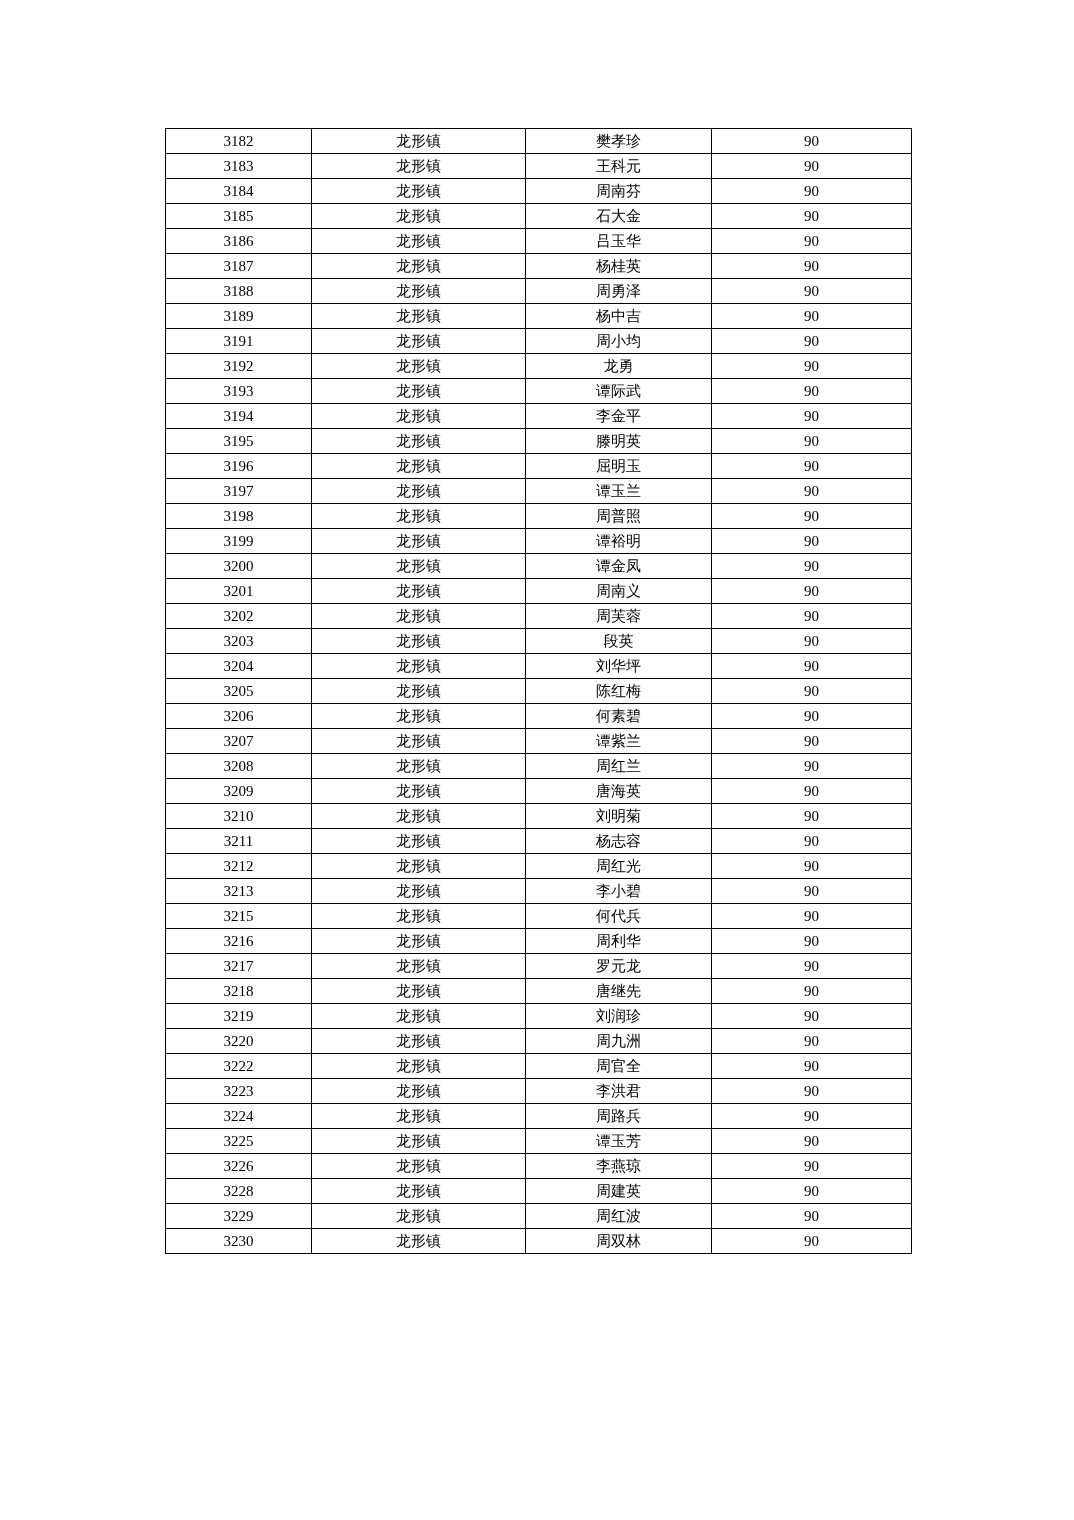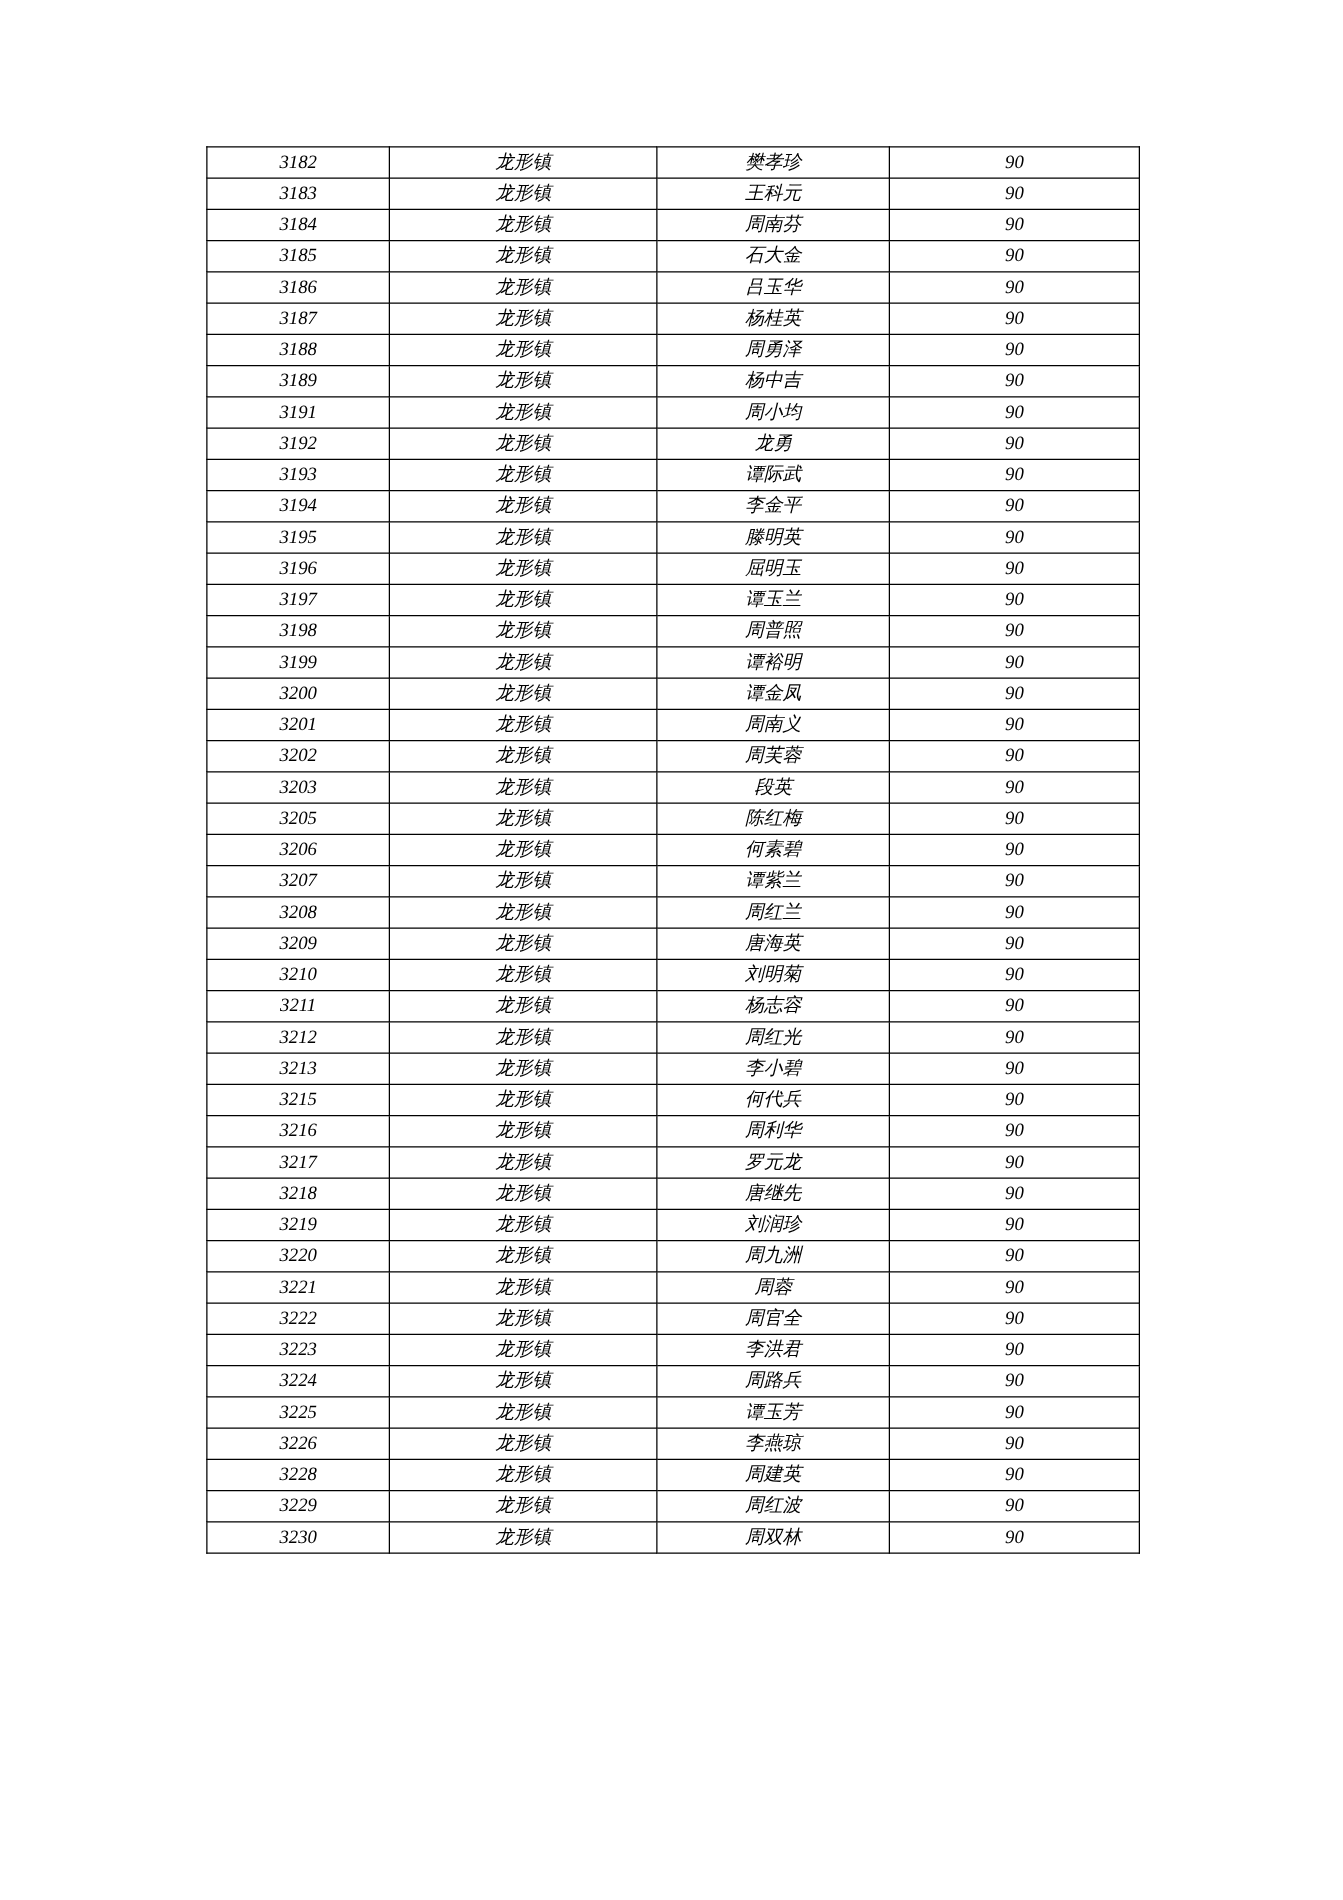--- a/index.html
+++ b/index.html
@@ -12,23 +12,22 @@
     width: 1074px;
     height: 1520px;
     background: #ffffff;
     overflow: hidden;
     font-family: "Liberation Serif", "DejaVu Serif", serif;
     color: #000000;
   }
   .doc-table-wrap {
     position: absolute;
     left: 165px;
-    top: 117px;
+    top: 128px;
     width: 746px;
-    font-style: italic;
   }
   table.doc-table {
     border-collapse: collapse;
     table-layout: fixed;
     width: 100%;
   }
   table.doc-table td {
     border: 1px solid #000000;
     height: 24px;
     padding: 0 2px;
@@ -177,20 +176,26 @@
             <td>周芙蓉</td>
             <td>90</td>
           </tr>
           <tr>
             <td>3203</td>
             <td>龙形镇</td>
             <td>段英</td>
             <td>90</td>
           </tr>
           <tr>
+            <td>3204</td>
+            <td>龙形镇</td>
+            <td>刘华坪</td>
+            <td>90</td>
+          </tr>
+          <tr>
             <td>3205</td>
             <td>龙形镇</td>
             <td>陈红梅</td>
             <td>90</td>
           </tr>
           <tr>
             <td>3206</td>
             <td>龙形镇</td>
             <td>何素碧</td>
             <td>90</td>
@@ -264,26 +269,20 @@
           <tr>
             <td>3219</td>
             <td>龙形镇</td>
             <td>刘润珍</td>
             <td>90</td>
           </tr>
           <tr>
             <td>3220</td>
             <td>龙形镇</td>
             <td>周九洲</td>
-            <td>90</td>
-          </tr>
-          <tr>
-            <td>3221</td>
-            <td>龙形镇</td>
-            <td>周蓉</td>
             <td>90</td>
           </tr>
           <tr>
             <td>3222</td>
             <td>龙形镇</td>
             <td>周官全</td>
             <td>90</td>
           </tr>
           <tr>
             <td>3223</td>

